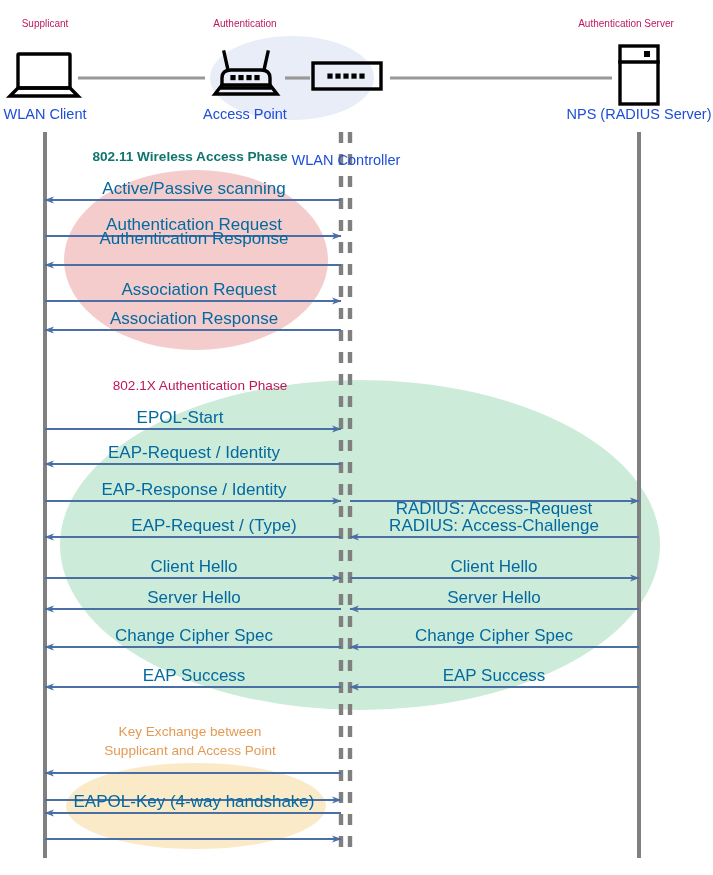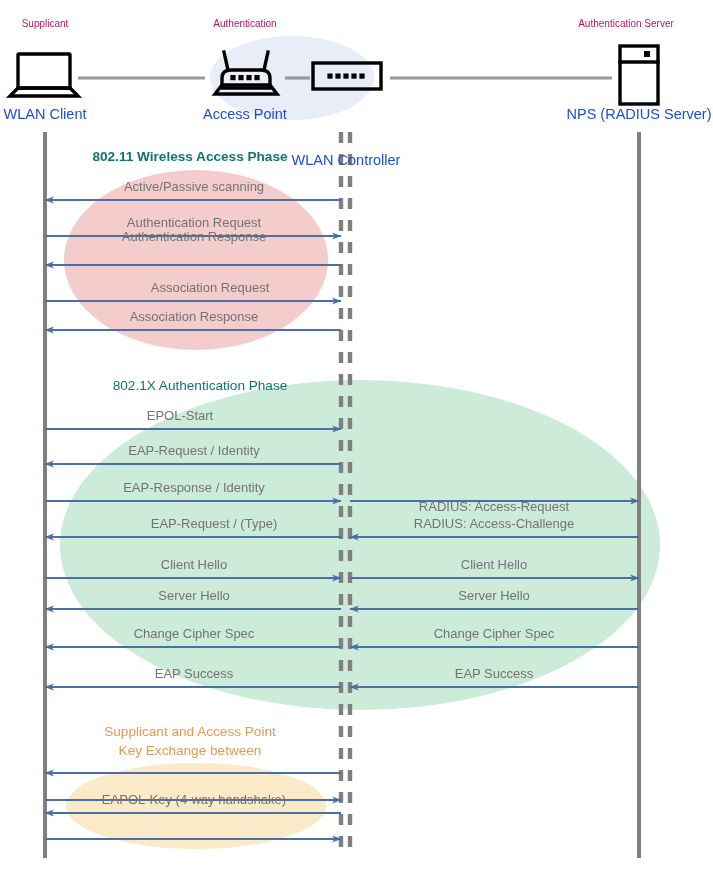--- a/index.html
+++ b/index.html
@@ -32,31 +32,31 @@
   }
   .role-title {
     font-size: 10px;
     color: #be185d;
   }
   .role-sub {
     font-size: 14.5px;
     color: #1d4ed8;
   }
   .msg-label {
-    font-size: 13px;
-    color: #737373;
+    font-size: 17px;
+    color: #0369a1;
     text-align: center;
   }
   .phase-label {
     font-size: 13.6px;
     text-align: center;
     line-height: 1.38;
   }
   .phase-wireless { color: #0f766e; font-weight: bold; }
-  .phase-dot1x    { color: #0f766e; }
+  .phase-dot1x    { color: #be185d; }
   .phase-keyex    { color: #E39A54; }
   .centered {
     transform: translateX(-50%);
   }
 </style>
 </head>
 <body>
 
 <div id="stage">
 
@@ -132,21 +132,21 @@
       <line x1="350" y1="578" x2="639" y2="578" stroke="#4A6FA5" stroke-width="1.9" marker-end="url(#ahR)"></line>
       <line x1="639" y1="609" x2="350" y2="609" stroke="#4A6FA5" stroke-width="1.9" marker-end="url(#ahL)"></line>
       <line x1="639" y1="647" x2="350" y2="647" stroke="#4A6FA5" stroke-width="1.9" marker-end="url(#ahL)"></line>
       <line x1="639" y1="687" x2="350" y2="687" stroke="#4A6FA5" stroke-width="1.9" marker-end="url(#ahL)"></line>
     </svg>
 
   <div id="text-layer">
       <div class="txt msg-label centered" style="left: 194px; top: 179px;">Active/Passive scanning</div>
       <div class="txt msg-label centered" style="left: 194px; top: 215px;">Authentication Request</div>
       <div class="txt msg-label centered" style="left: 194px; top: 229px;">Authentication Response</div>
-      <div class="txt msg-label centered" style="left: 210px; top: 280px;">Association Request</div>
+      <div class="txt msg-label centered" style="left: 199px; top: 280px;">Association Request</div>
       <div class="txt msg-label centered" style="left: 194px; top: 309px;">Association Response</div>
       <div class="txt msg-label centered" style="left: 180px; top: 408px;">EPOL-Start</div>
       <div class="txt msg-label centered" style="left: 194px; top: 443px;">EAP-Request / Identity</div>
       <div class="txt msg-label centered" style="left: 194px; top: 480px;">EAP-Response / Identity</div>
       <div class="txt msg-label centered" style="left: 194px; top: 516px; padding-left: 40px;">EAP-Request / (Type)</div>
       <div class="txt msg-label centered" style="left: 194px; top: 557px;">Client Hello</div>
       <div class="txt msg-label centered" style="left: 194px; top: 588px;">Server Hello</div>
       <div class="txt msg-label centered" style="left: 194px; top: 626px;">Change Cipher Spec</div>
       <div class="txt msg-label centered" style="left: 194px; top: 666px;">EAP Success</div>
       <div class="txt msg-label centered" style="left: 194px; top: 792px;">EAPOL-Key (4-way handshake)</div>
@@ -159,18 +159,18 @@
       <div class="txt role-title centered" style="left: 45px; top: 18px;">Supplicant</div>
       <div class="txt role-sub centered" style="left: 45px; top: 106px;">WLAN Client</div>
       <div class="txt role-title centered" style="left: 245px; top: 18px;">Authentication</div>
       <div class="txt role-sub centered" style="left: 245px; top: 106px;">Access Point</div>
       <div class="txt role-sub centered" style="left: 346px; top: 106px; margin-top: 46px;">WLAN Controller</div>
       <div class="txt role-title centered" style="left: 626px; top: 18px; text-align: right;">Authentication Server</div>
       <div class="txt role-sub centered" style="left: 639px; top: 106px;">NPS (RADIUS Server)</div>
       <div class="txt phase-label phase-wireless" style="left: 190px; top: 148px; transform: translateX(-50%);">802.11 Wireless Access Phase</div>
       <div class="txt phase-label phase-dot1x" style="left: 200px; top: 377px; transform: translateX(-50%);">802.1X Authentication Phase</div>
       <div class="txt phase-label phase-keyex" style="left: 190px; top: 723px; transform: translateX(-50%);">
+        <div>Key Exchange between</div>
         <div>Supplicant and Access Point</div>
-        <div>Key Exchange between</div>
       </div>
     </div>
 
 </div>
 
 </body></html>

